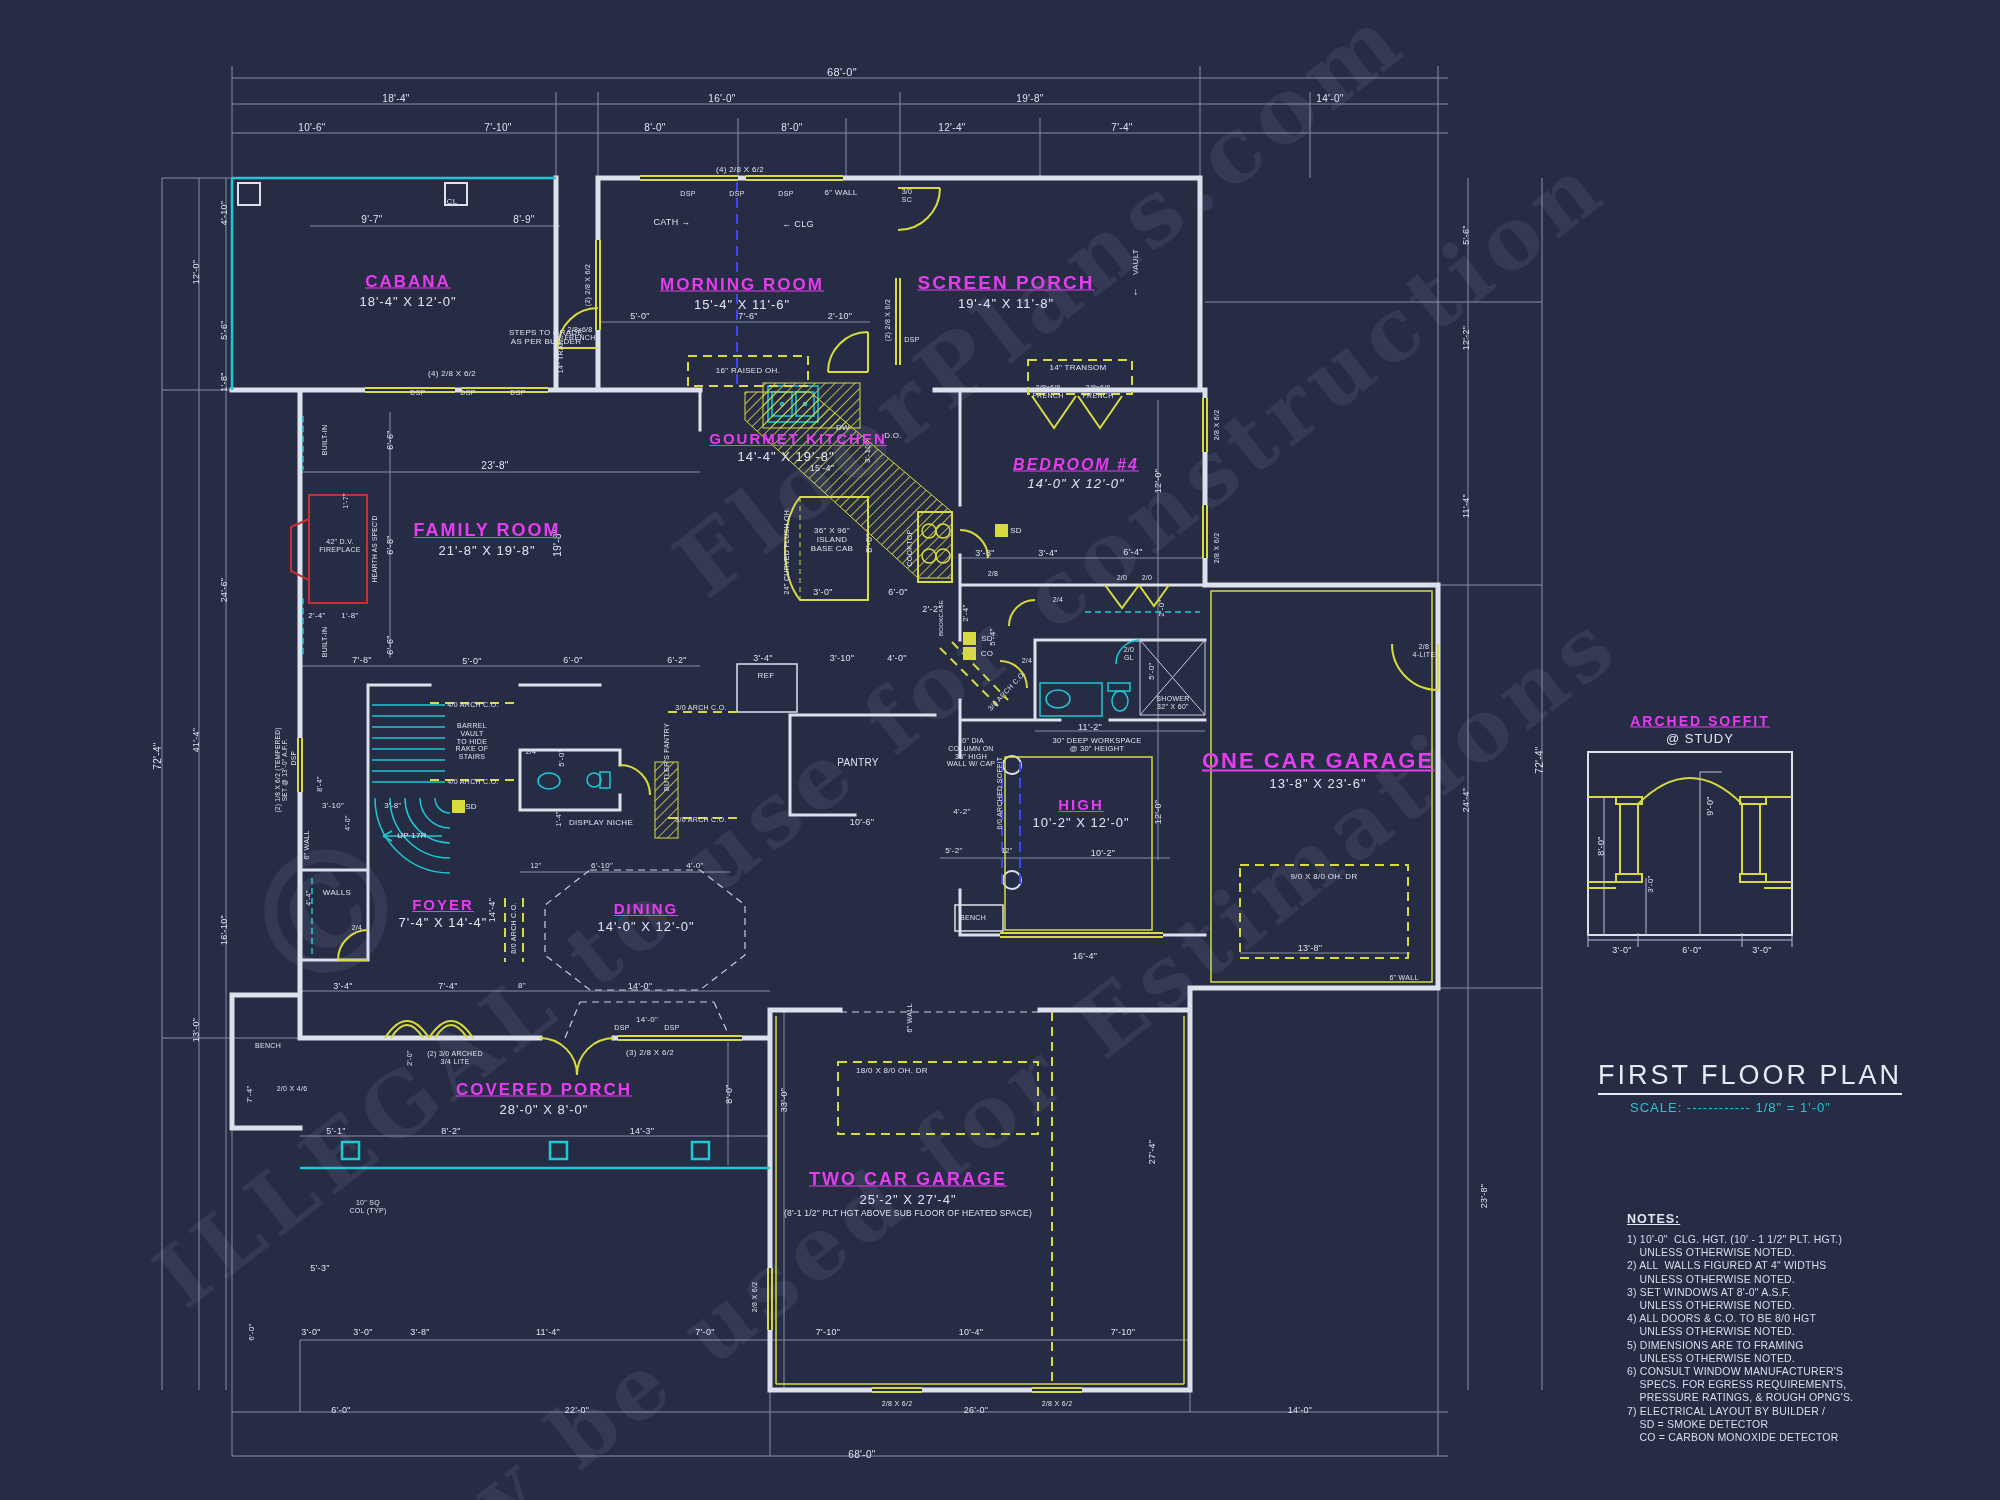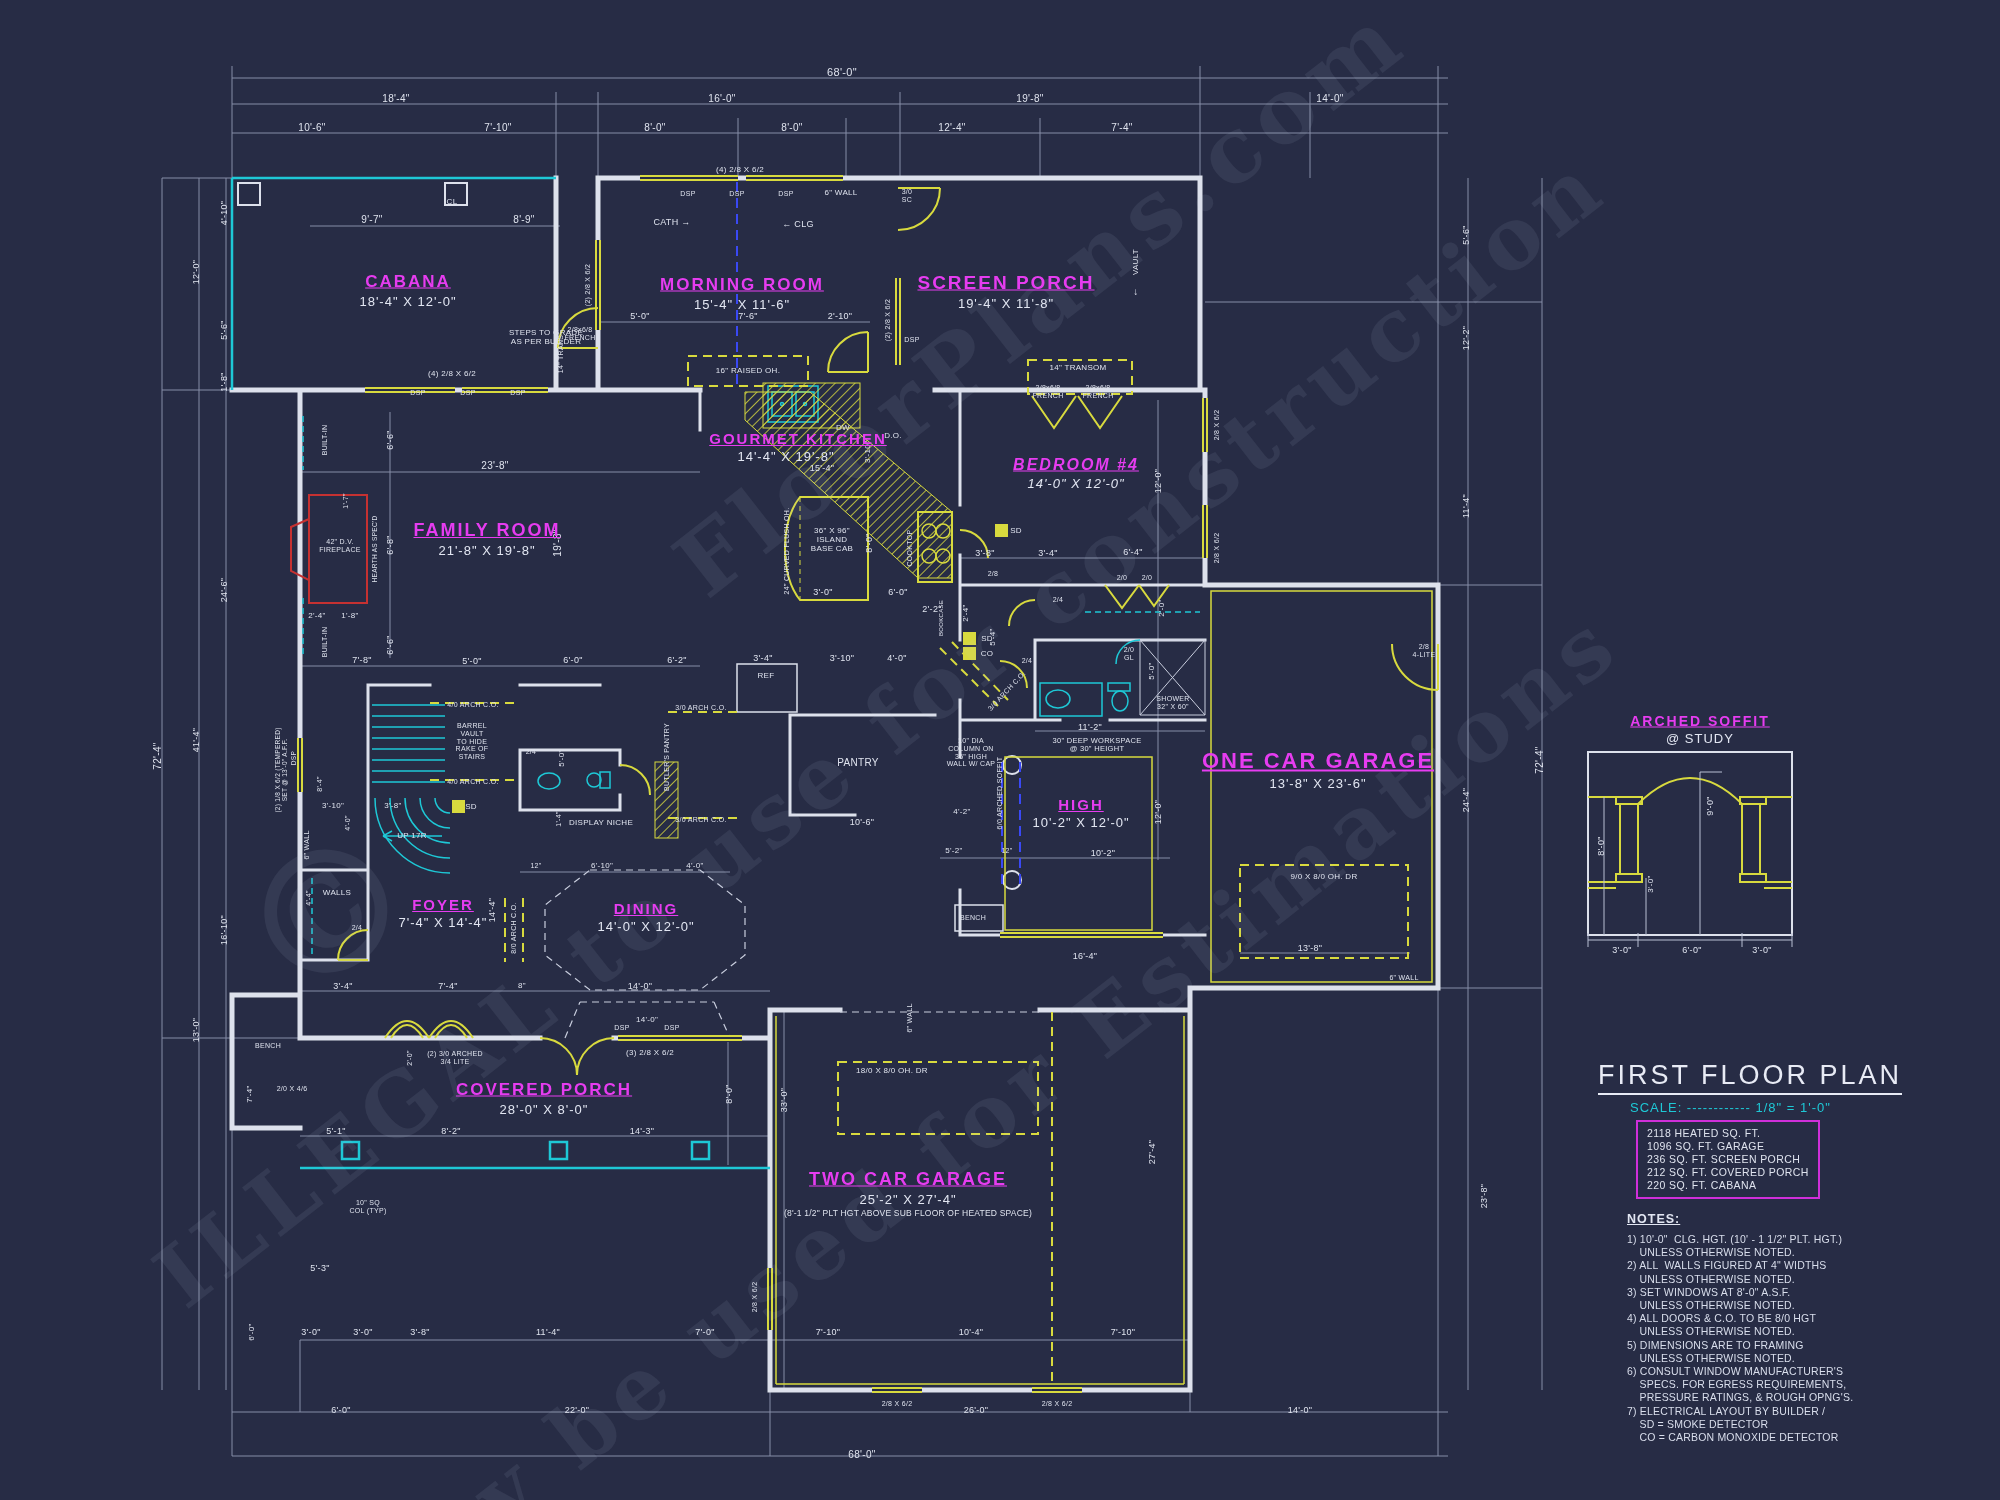--- a/index.html
+++ b/index.html
@@ -481,25 +481,20 @@
         <div class="rnote">(8'-1 1/2" PLT HGT ABOVE SUB FLOOR OF HEATED SPACE)</div>
       </div>
       <div class="room" style="left: 1700px; top: 729px;">
         <div class="rname" style="font-size: 14px;">ARCHED SOFFIT</div>
         <div class="rdims">@ STUDY</div>
       </div>
     </div>
 
 <div class="tb-title">FIRST FLOOR PLAN</div>
 <div class="tb-scale">SCALE:  ------------  1/8" = 1'-0"</div>
-<div class="tb-sqft">2118 HEATED SQ. FT.
-1096 SQ. FT. GARAGE
-236 SQ. FT. SCREEN PORCH
-212 SQ. FT. COVERED PORCH
-220 SQ. FT. CABANA</div>
 <div class="tb-notes-h">NOTES:</div>
 <div class="tb-notes">1) 10'-0"  CLG. HGT. (10' - 1 1/2" PLT. HGT.)
     UNLESS OTHERWISE NOTED.
 2) ALL  WALLS FIGURED AT 4" WIDTHS
     UNLESS OTHERWISE NOTED.
 3) SET WINDOWS AT 8'-0" A.S.F.
     UNLESS OTHERWISE NOTED.
 4) ALL DOORS &amp; C.O. TO BE 8/0 HGT
     UNLESS OTHERWISE NOTED.
 5) DIMENSIONS ARE TO FRAMING

